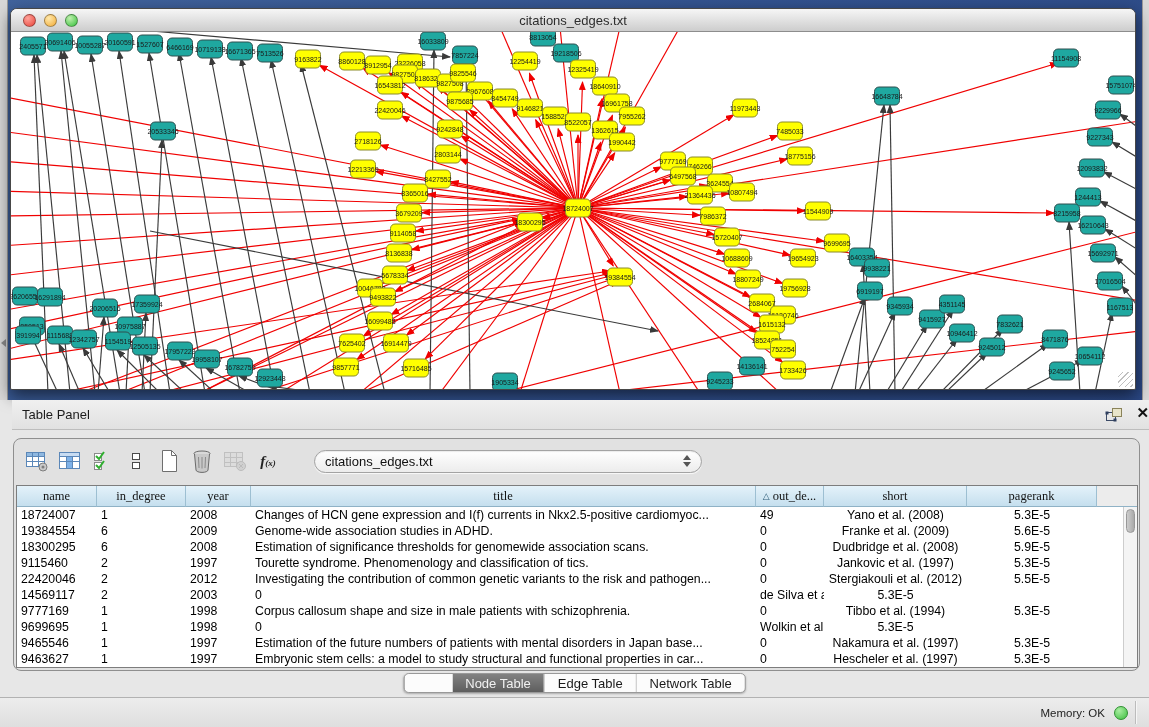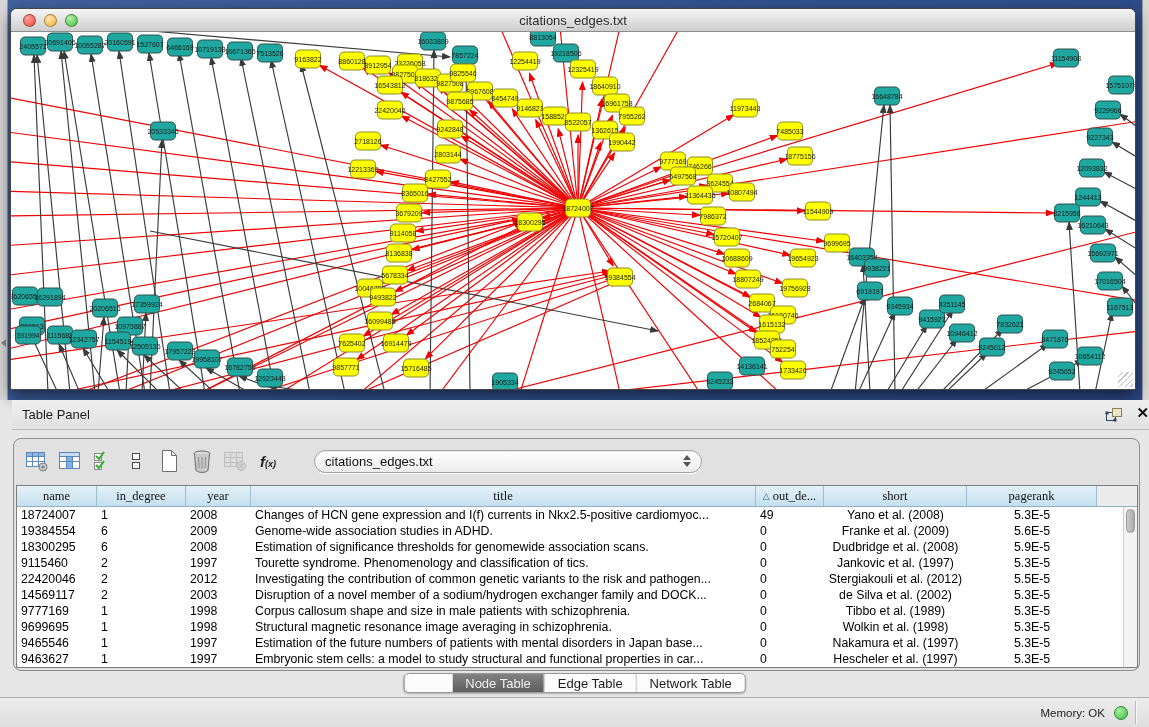--- a/index.html
+++ b/index.html
@@ -38,21 +38,21 @@
   .tp-float { position:absolute; right:38px; top:7px; cursor:default; }
   .tp-close { position:absolute; right:12px; top:4px; font-size:15px; font-weight:700; color:#111; }
 
   
   .panel-body { position:absolute; left:0; top:430px; width:1149px; height:267px; background:#e7e7e7; }
   .container { position:absolute; left:13px; top:8px; width:1127px; height:233px;
     border:1px solid #8f8f8f; border-radius:8px; background:#e1e1e1; }
   .toolbar { position:absolute; left:0; top:0; height:44px; width:100%; display:flex; align-items:center; padding-left:10px; }
   .tbtn { width:26px; height:26px; margin-right:7px; display:flex; align-items:center; justify-content:center; }
   .tbtn.disabled { opacity:.45; }
-  .fx { font-family:Liberation Sans, sans-serif; font-style:italic; font-weight:700; font-size:15px; color:#222;text-align:center; }
+  .fx { font-family:Liberation Serif, serif; font-style:italic; font-weight:700; font-size:15px; color:#222;text-align:center; }
   .fx small { font-size:9px; font-weight:700; }
   .combo { margin-left:26px; width:388px; height:23px; border:1px solid #a3a3a3; border-radius:12px;
     background:linear-gradient(#ffffff,#ececec); box-shadow:0 1px 1px rgba(255,255,255,.8), inset 0 1px 1px rgba(0,0,0,.08);
     display:flex; align-items:center; padding:0 10px; font-size:13px; color:#111; }
   .stepper { margin-left:auto; display:flex; flex-direction:column; gap:2px; }
   .stepper .up { width:0;height:0;border-left:4px solid transparent;border-right:4px solid transparent;border-bottom:5px solid #555; }
   .stepper .dn { width:0;height:0;border-left:4px solid transparent;border-right:4px solid transparent;border-top:5px solid #555; }
 
   
   .tablewrap { position:absolute; left:2px; top:46px; width:1122px; height:183px;
@@ -914,41 +914,39 @@
               <div>Investigating the contribution of common genetic variants to the risk and pathogen...</div>
               <div>0</div>
               <div>Stergiakouli et al. (2012)</div>
               <div>5.5E-5</div>
               <div></div>
             </div>
             <div class="trow">
               <div>14569117</div>
               <div>2</div>
               <div>2003</div>
-              <div>Disruption of a novel member of a sodium/hydrogen exchanger family and DOCK...</div>
               <div>0</div>
               <div>de Silva et al. (2002)</div>
               <div>5.3E-5</div>
               <div></div>
             </div>
             <div class="trow">
               <div>9777169</div>
               <div>1</div>
               <div>1998</div>
               <div>Corpus callosum shape and size in male patients with schizophrenia.</div>
               <div>0</div>
-              <div>Tibbo et al. (1989)</div>
+              <div>Tibbo et al. (1994)</div>
               <div>5.3E-5</div>
               <div></div>
             </div>
             <div class="trow">
               <div>9699695</div>
               <div>1</div>
               <div>1998</div>
-              <div>Structural magnetic resonance image averaging in schizophrenia.</div>
               <div>0</div>
               <div>Wolkin et al. (1998)</div>
               <div>5.3E-5</div>
               <div></div>
             </div>
             <div class="trow">
               <div>9465546</div>
               <div>1</div>
               <div>1997</div>
               <div>Estimation of the future numbers of patients with mental disorders in Japan base...</div>

